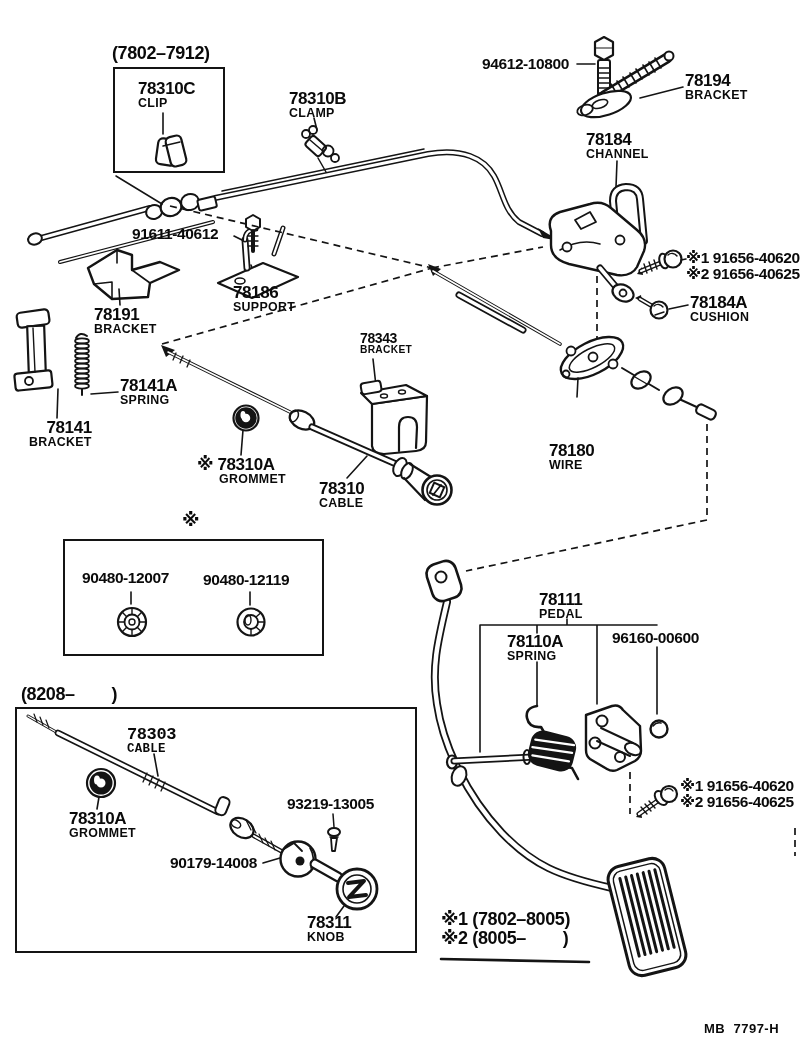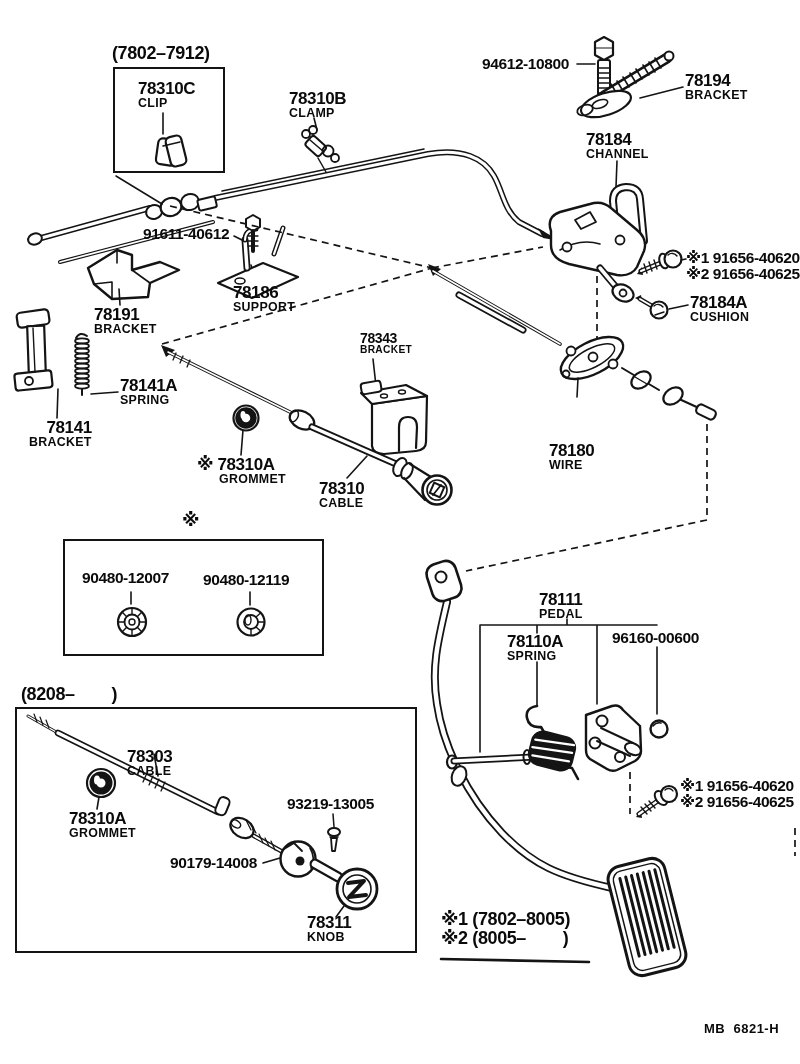--- a/index.html
+++ b/index.html
@@ -342,42 +342,42 @@
 
 <div id="labels">
     <div class="lbl" style="left: 112px; top: 44px; font-size: 18px;"><div class="num">(7802–7912)</div></div>
     <div class="lbl" style="left: 138px; top: 80px; font-size: 17px;"><div class="num">78310C</div><div class="cap">CLIP</div></div>
     <div class="lbl" style="left: 289px; top: 90px; font-size: 17px;"><div class="num">78310B</div><div class="cap">CLAMP</div></div>
     <div class="lbl" style="left: 482px; top: 56px; font-size: 15.5px;"><div class="num">94612-10800</div></div>
     <div class="lbl" style="left: 685px; top: 72px; font-size: 17px;"><div class="num">78194</div><div class="cap">BRACKET</div></div>
     <div class="lbl" style="left: 586px; top: 131px; font-size: 17px;"><div class="num">78184</div><div class="cap">CHANNEL</div></div>
     <div class="lbl" style="left: 686px; top: 250px; font-size: 15.5px;"><div class="num">※1 91656-40620</div><div class="num">※2 91656-40625</div></div>
     <div class="lbl" style="left: 690px; top: 294px; font-size: 17px;"><div class="num">78184A</div><div class="cap">CUSHION</div></div>
-    <div class="lbl" style="left: 143px; top: 226px; font-size: 15.5px;"><div class="num">91611-40612</div></div>
+    <div class="lbl" style="left: 132px; top: 226px; font-size: 15.5px;"><div class="num">91611-40612</div></div>
     <div class="lbl" style="left: 233px; top: 284px; font-size: 17px;"><div class="num">78186</div><div class="cap">SUPPORT</div></div>
     <div class="lbl" style="left: 94px; top: 306px; font-size: 17px;"><div class="num">78191</div><div class="cap">BRACKET</div></div>
     <div class="lbl" style="left: 360px; top: 331px; font-size: 14px;"><div class="num">78343</div><div class="cap">BRACKET</div></div>
     <div class="lbl" style="left: 120px; top: 377px; font-size: 17px;"><div class="num">78141A</div><div class="cap">SPRING</div></div>
     <div class="lbl" style="left: 29px; top: 419px; font-size: 17px; text-align: right;"><div class="num">78141</div><div class="cap">BRACKET</div></div>
     <div class="lbl" style="left: 197px; top: 456px; font-size: 17px;"><div class="num">※ 78310A</div><div class="cap" style="margin-left: 22px;">GROMMET</div></div>
     <div class="lbl" style="left: 319px; top: 480px; font-size: 17px;"><div class="num">78310</div><div class="cap">CABLE</div></div>
     <div class="lbl" style="left: 549px; top: 398px; font-size: 17px; margin-top: 44px;"><div class="num">78180</div><div class="cap">WIRE</div></div>
     <div class="lbl" style="left: 182px; top: 511px; font-size: 18px;"><div class="num">※</div></div>
     <div class="lbl" style="left: 82px; top: 570px; font-size: 15.5px;"><div class="num">90480-12007</div></div>
     <div class="lbl" style="left: 203px; top: 572px; font-size: 15.5px;"><div class="num">90480-12119</div></div>
     <div class="lbl" style="left: 21px; top: 685px; font-size: 18px;"><div class="num">(8208–        )</div></div>
-    <div class="lbl" style="left: 127px; top: 748px; font-size: 17px;"><div class="num">78303</div><div class="cap">CABLE</div></div>
+    <div class="lbl" style="left: 127px; top: 726px; font-size: 17px; font-family: Liberation Mono, monospace;"><div class="num">78303</div><div class="cap">CABLE</div></div>
     <div class="lbl" style="left: 69px; top: 810px; font-size: 17px;"><div class="num">78310A</div><div class="cap">GROMMET</div></div>
     <div class="lbl" style="left: 287px; top: 796px; font-size: 15.5px;"><div class="num">93219-13005</div></div>
     <div class="lbl" style="left: 170px; top: 855px; font-size: 15.5px;"><div class="num">90179-14008</div></div>
     <div class="lbl" style="left: 307px; top: 914px; font-size: 17px;"><div class="num">78311</div><div class="cap">KNOB</div></div>
     <div class="lbl" style="left: 539px; top: 591px; font-size: 17px;"><div class="num">78111</div><div class="cap">PEDAL</div></div>
     <div class="lbl" style="left: 507px; top: 633px; font-size: 17px;"><div class="num">78110A</div><div class="cap">SPRING</div></div>
     <div class="lbl" style="left: 612px; top: 630px; font-size: 15.5px;"><div class="num">96160-00600</div></div>
     <div class="lbl" style="left: 680px; top: 778px; font-size: 15.5px;"><div class="num">※1 91656-40620</div><div class="num">※2 91656-40625</div></div>
     <div class="lbl" style="left: 441px; top: 910px; font-size: 18px;"><div class="num">※1 (7802–8005)</div><div class="num">※2 (8005–        )</div></div>
   </div>
 
-<div class="footer">MB  6821-H</div>
+<div class="footer">MB  7797-H</div>
 
 <div class="box" style="left: 113px; top: 67px; width: 112px; height: 106px;"></div>
 <div class="box" style="left: 63px; top: 539px; width: 261px; height: 117px;"></div>
 <div class="box" style="left: 15px; top: 707px; width: 402px; height: 246px;"></div>
 
 </body></html>

